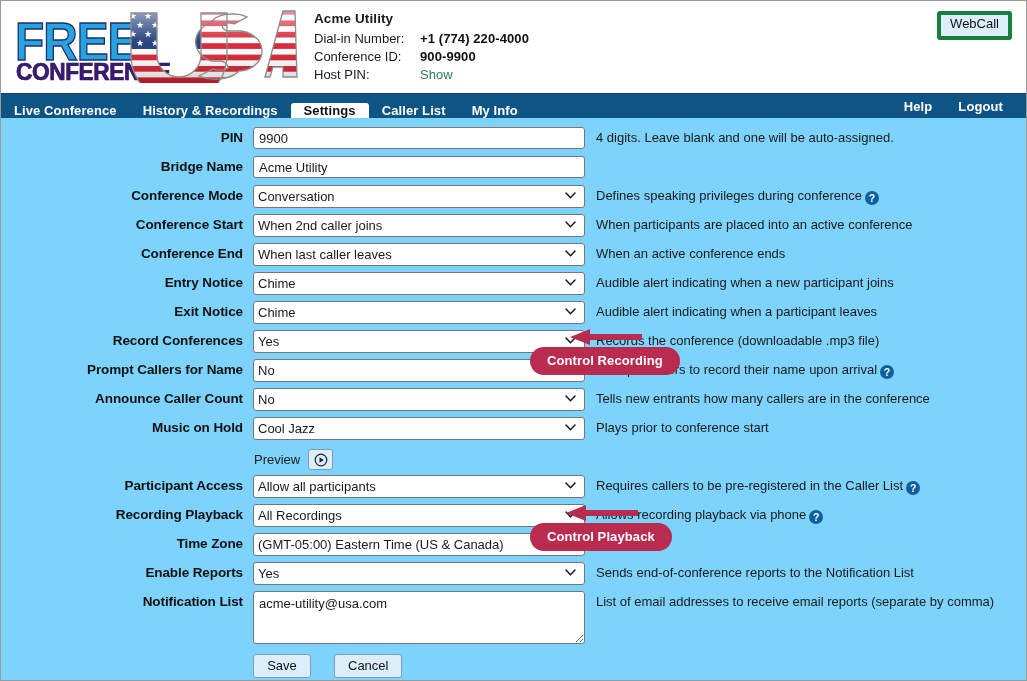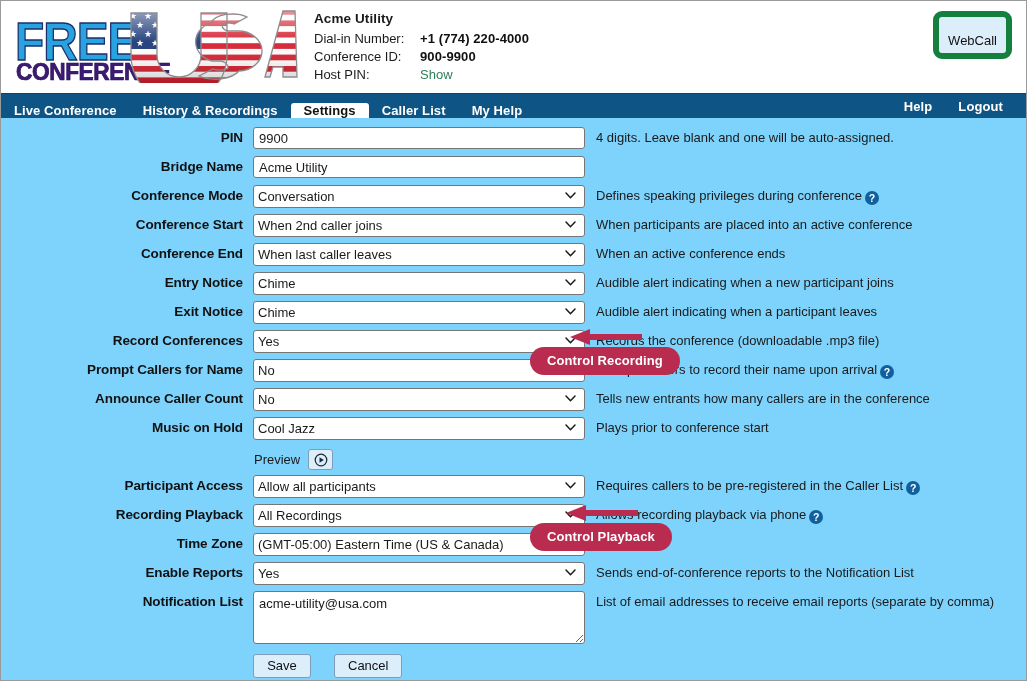--- a/index.html
+++ b/index.html
@@ -73,23 +73,23 @@
     text-decoration: none;
     cursor: pointer;
     font-weight: normal;
   }
 
   .webcall-btn {
     position: absolute;
     right: 14px;
     top: 10px;
     background: #ddeefb;
-    border: 6px solid #15803d;
-    border-radius: 9px;
-    padding: 17px 9px 4px 9px;
+    border: 4px solid #15803d;
+    border-radius: 3px;
+    padding: 2px 9px 4px 9px;
     font-size: 13px;
     color: #111;
     cursor: pointer;
     font-family: "Liberation Sans", sans-serif;
     line-height: 1.15;
   }
 
   
   .navbar {
     position: relative;
@@ -374,21 +374,21 @@
 
     <button class="webcall-btn">WebCall</button>
   </div>
 
   <div class="navbar">
     <div class="nav-left">
       <div class="nav-item">Live Conference</div>
       <div class="nav-item">History &amp; Recordings</div>
       <div class="nav-item active">Settings</div>
       <div class="nav-item">Caller List</div>
-      <div class="nav-item">My Help</div>
+      <div class="nav-item">My Info</div>
     </div>
     <div class="nav-right">
       <div class="nav-item">Help</div>
       <div class="nav-item">Logout</div>
     </div>
   </div>
 
   <div class="form-area">
 
     <div class="row">

